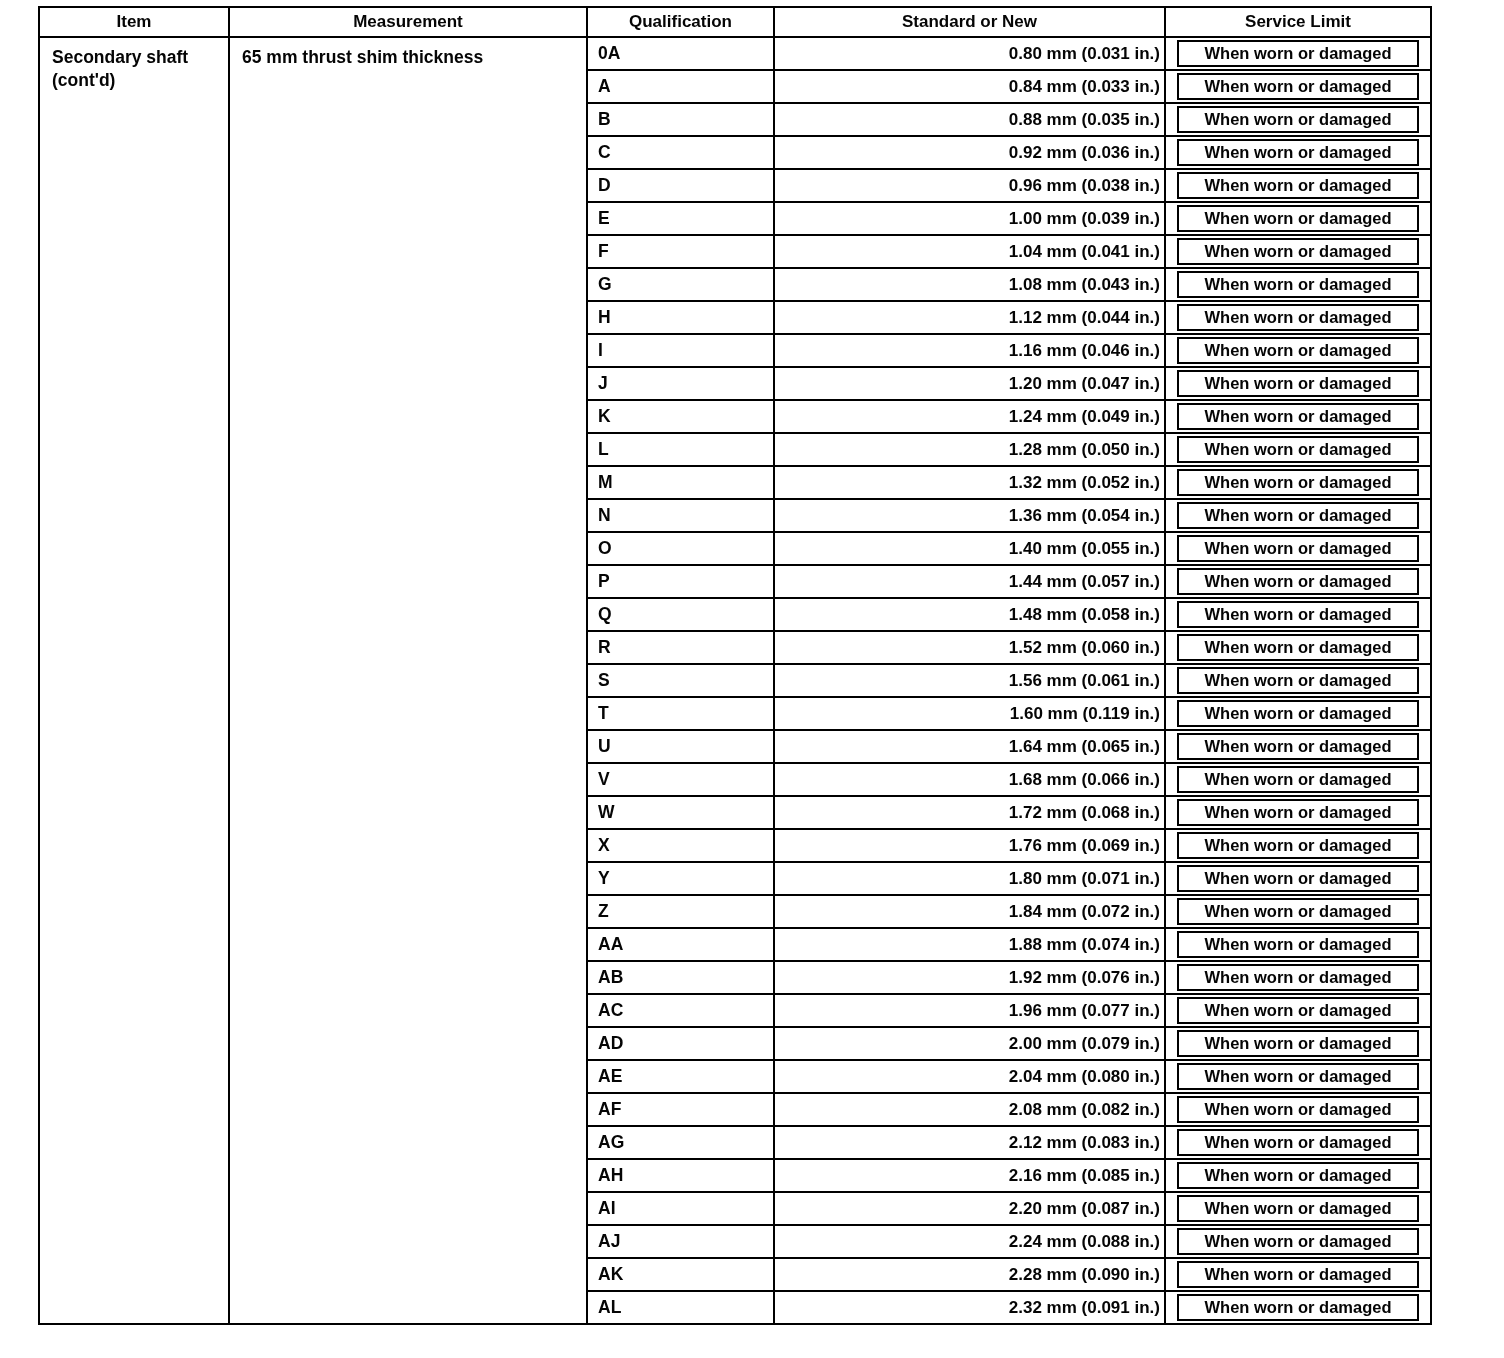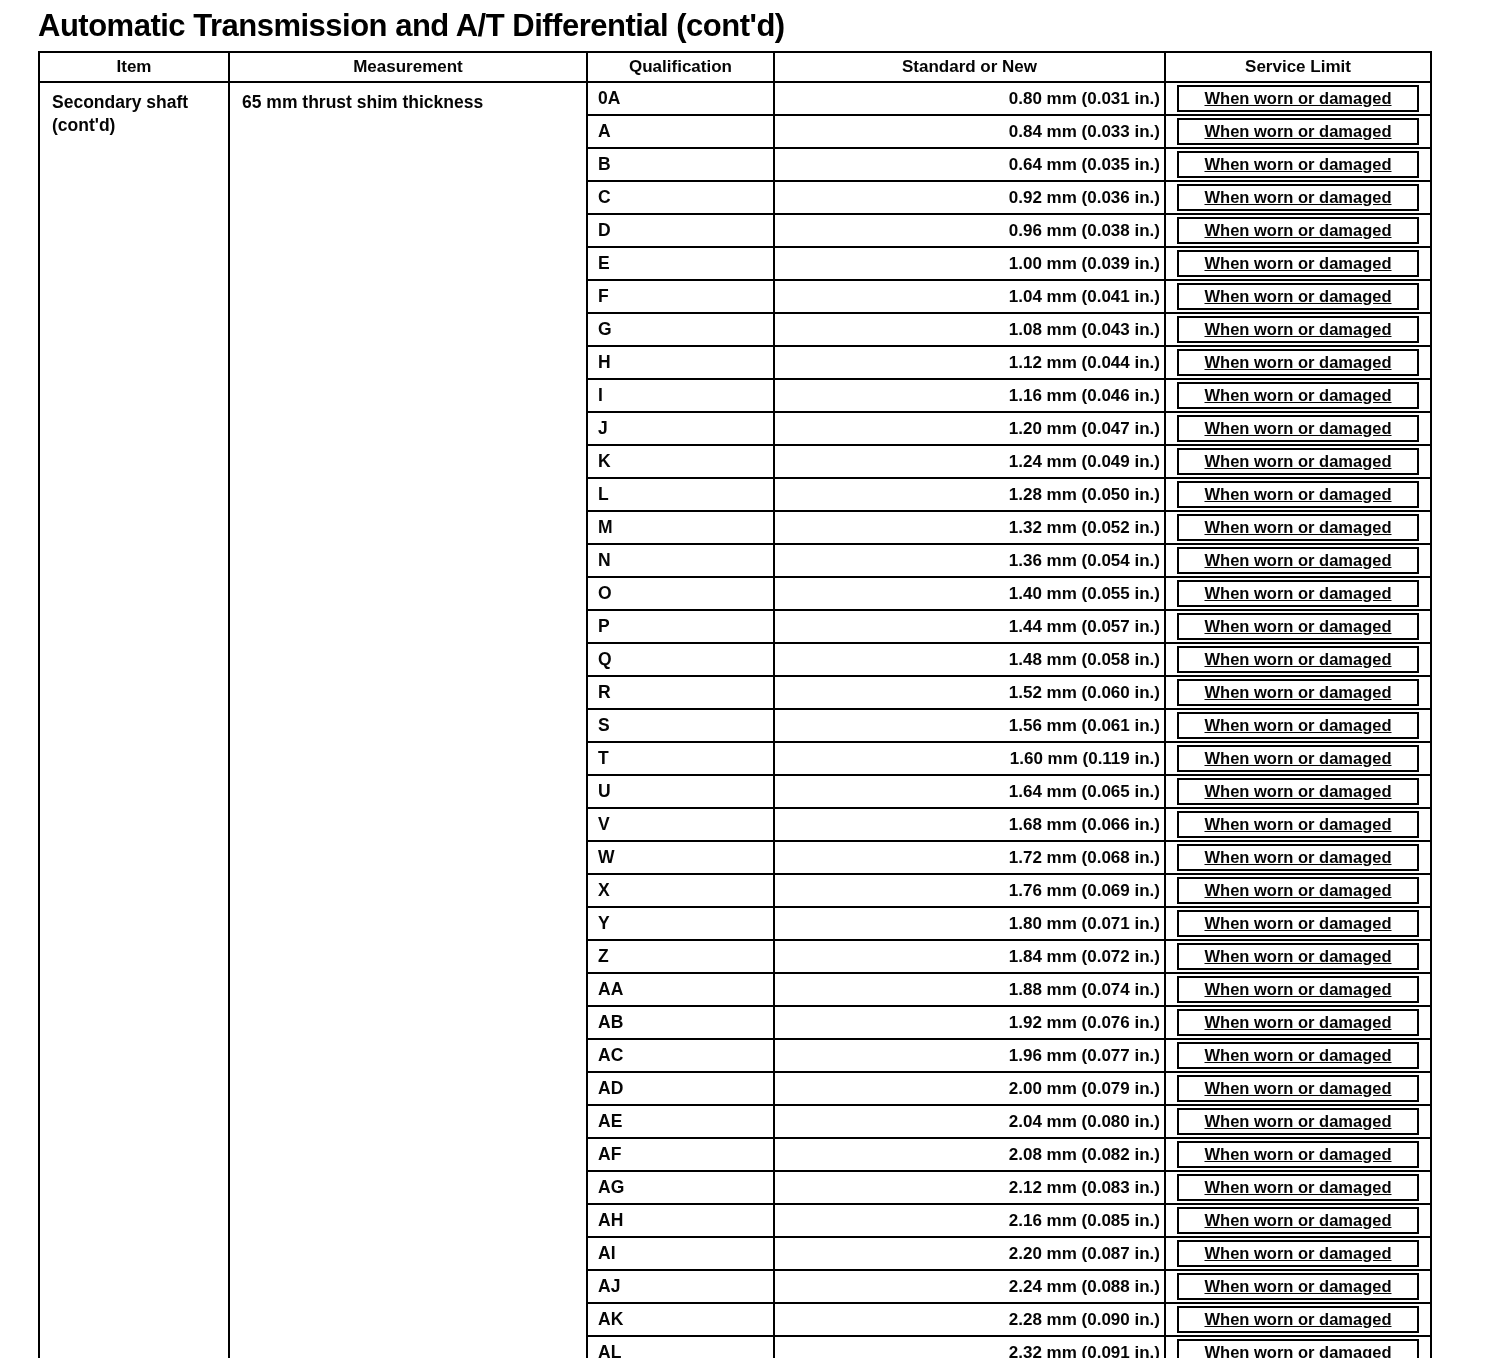--- a/index.html
+++ b/index.html
@@ -64,35 +64,33 @@
   .std-cell {
     height: 29px;
     padding: 0 4px 0 14px;
     font-size: 17px;
     vertical-align: middle;
     text-align: right;
   }
   .limit-cell {
     padding: 2px 11px;
     vertical-align: middle;
-    text-decoration: underline;
   }
   .limit-box {
     border: 2px solid #000;
     text-align: center;
     font-size: 16.5px;
     line-height: 19px;
     padding: 2px 0 2px 0;
   }
 </style>
 </head>
 <body>
 
 <div class="page">
-  <h1 class="title">Automatic Transmission and A/T Differential (cont'd)</h1>
 
   <table class="spec-table">
     <colgroup>
       <col style="width:190px">
       <col style="width:358px">
       <col style="width:187px">
       <col style="width:391px">
       <col style="width:266px">
     </colgroup>
     <thead>
@@ -119,21 +117,21 @@
         </tr>
         <tr>
           <td class="qual-cell">A</td>
           <td class="std-cell">0.84 mm (0.033 in.)</td>
           <td class="limit-cell">
             <div class="limit-box">When worn or damaged</div>
           </td>
         </tr>
         <tr>
           <td class="qual-cell">B</td>
-          <td class="std-cell">0.64 mm (0.035 in.)</td>
+          <td class="std-cell">0.88 mm (0.035 in.)</td>
           <td class="limit-cell">
             <div class="limit-box">When worn or damaged</div>
           </td>
         </tr>
         <tr>
           <td class="qual-cell">C</td>
           <td class="std-cell">0.92 mm (0.036 in.)</td>
           <td class="limit-cell">
             <div class="limit-box">When worn or damaged</div>
           </td>

